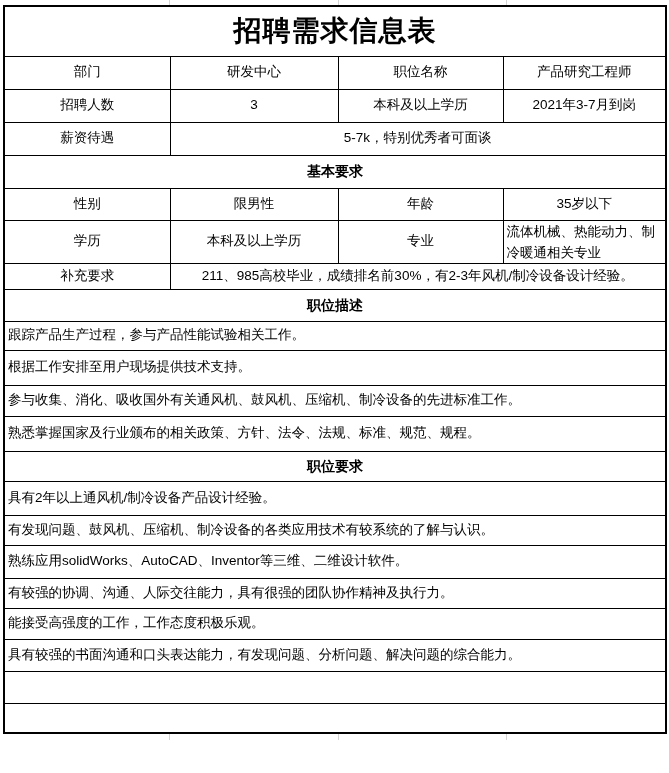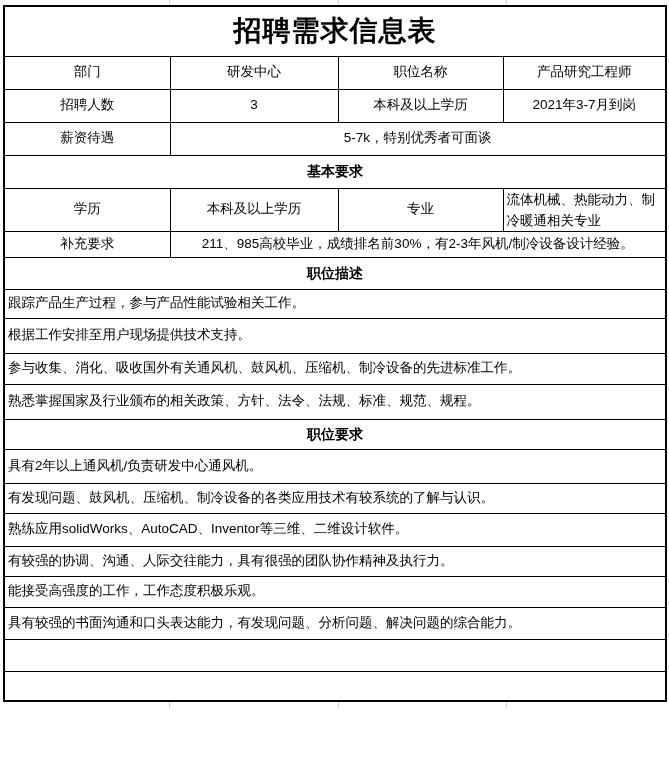--- a/index.html
+++ b/index.html
@@ -68,20 +68,26 @@
 
     <tr style="height:33px">
       <td class="ctr">薪资待遇</td>
       <td class="ctr" colspan="3">5-7k，特别优秀者可面谈</td>
     </tr>
 
     <tr style="height:33px">
       <td colspan="4" class="sect">基本要求</td>
     </tr>
 
+    <tr style="height:32px">
+      <td class="ctr">性别</td>
+      <td class="ctr">限男性</td>
+      <td class="ctr">年龄</td>
+      <td class="ctr">35岁以下</td>
+    </tr>
 
     <tr style="height:43px">
       <td class="ctr">学历</td>
       <td class="ctr">本科及以上学历</td>
       <td class="ctr">专业</td>
       <td class="wrapcell">流体机械、热能动力、制冷暖通相关专业</td>
     </tr>
 
     <tr style="height:26px">
       <td class="ctr">补充要求</td>
@@ -103,21 +109,21 @@
     </tr>
     <tr style="height:35px">
       <td colspan="4" class="item">熟悉掌握国家及行业颁布的相关政策、方针、法令、法规、标准、规范、规程。</td>
     </tr>
 
     <tr style="height:30px">
       <td colspan="4" class="sect">职位要求</td>
     </tr>
 
     <tr style="height:34px">
-      <td colspan="4" class="item">具有2年以上通风机/负责研发中心通风机。</td>
+      <td colspan="4" class="item">具有2年以上通风机/制冷设备产品设计经验。</td>
     </tr>
     <tr style="height:30px">
       <td colspan="4" class="item">有发现问题、鼓风机、压缩机、制冷设备的各类应用技术有较系统的了解与认识。</td>
     </tr>
     <tr style="height:33px">
       <td colspan="4" class="item">熟练应用solidWorks、AutoCAD、Inventor等三维、二维设计软件。</td>
     </tr>
     <tr style="height:30px">
       <td colspan="4" class="item">有较强的协调、沟通、人际交往能力，具有很强的团队协作精神及执行力。</td>
     </tr>

